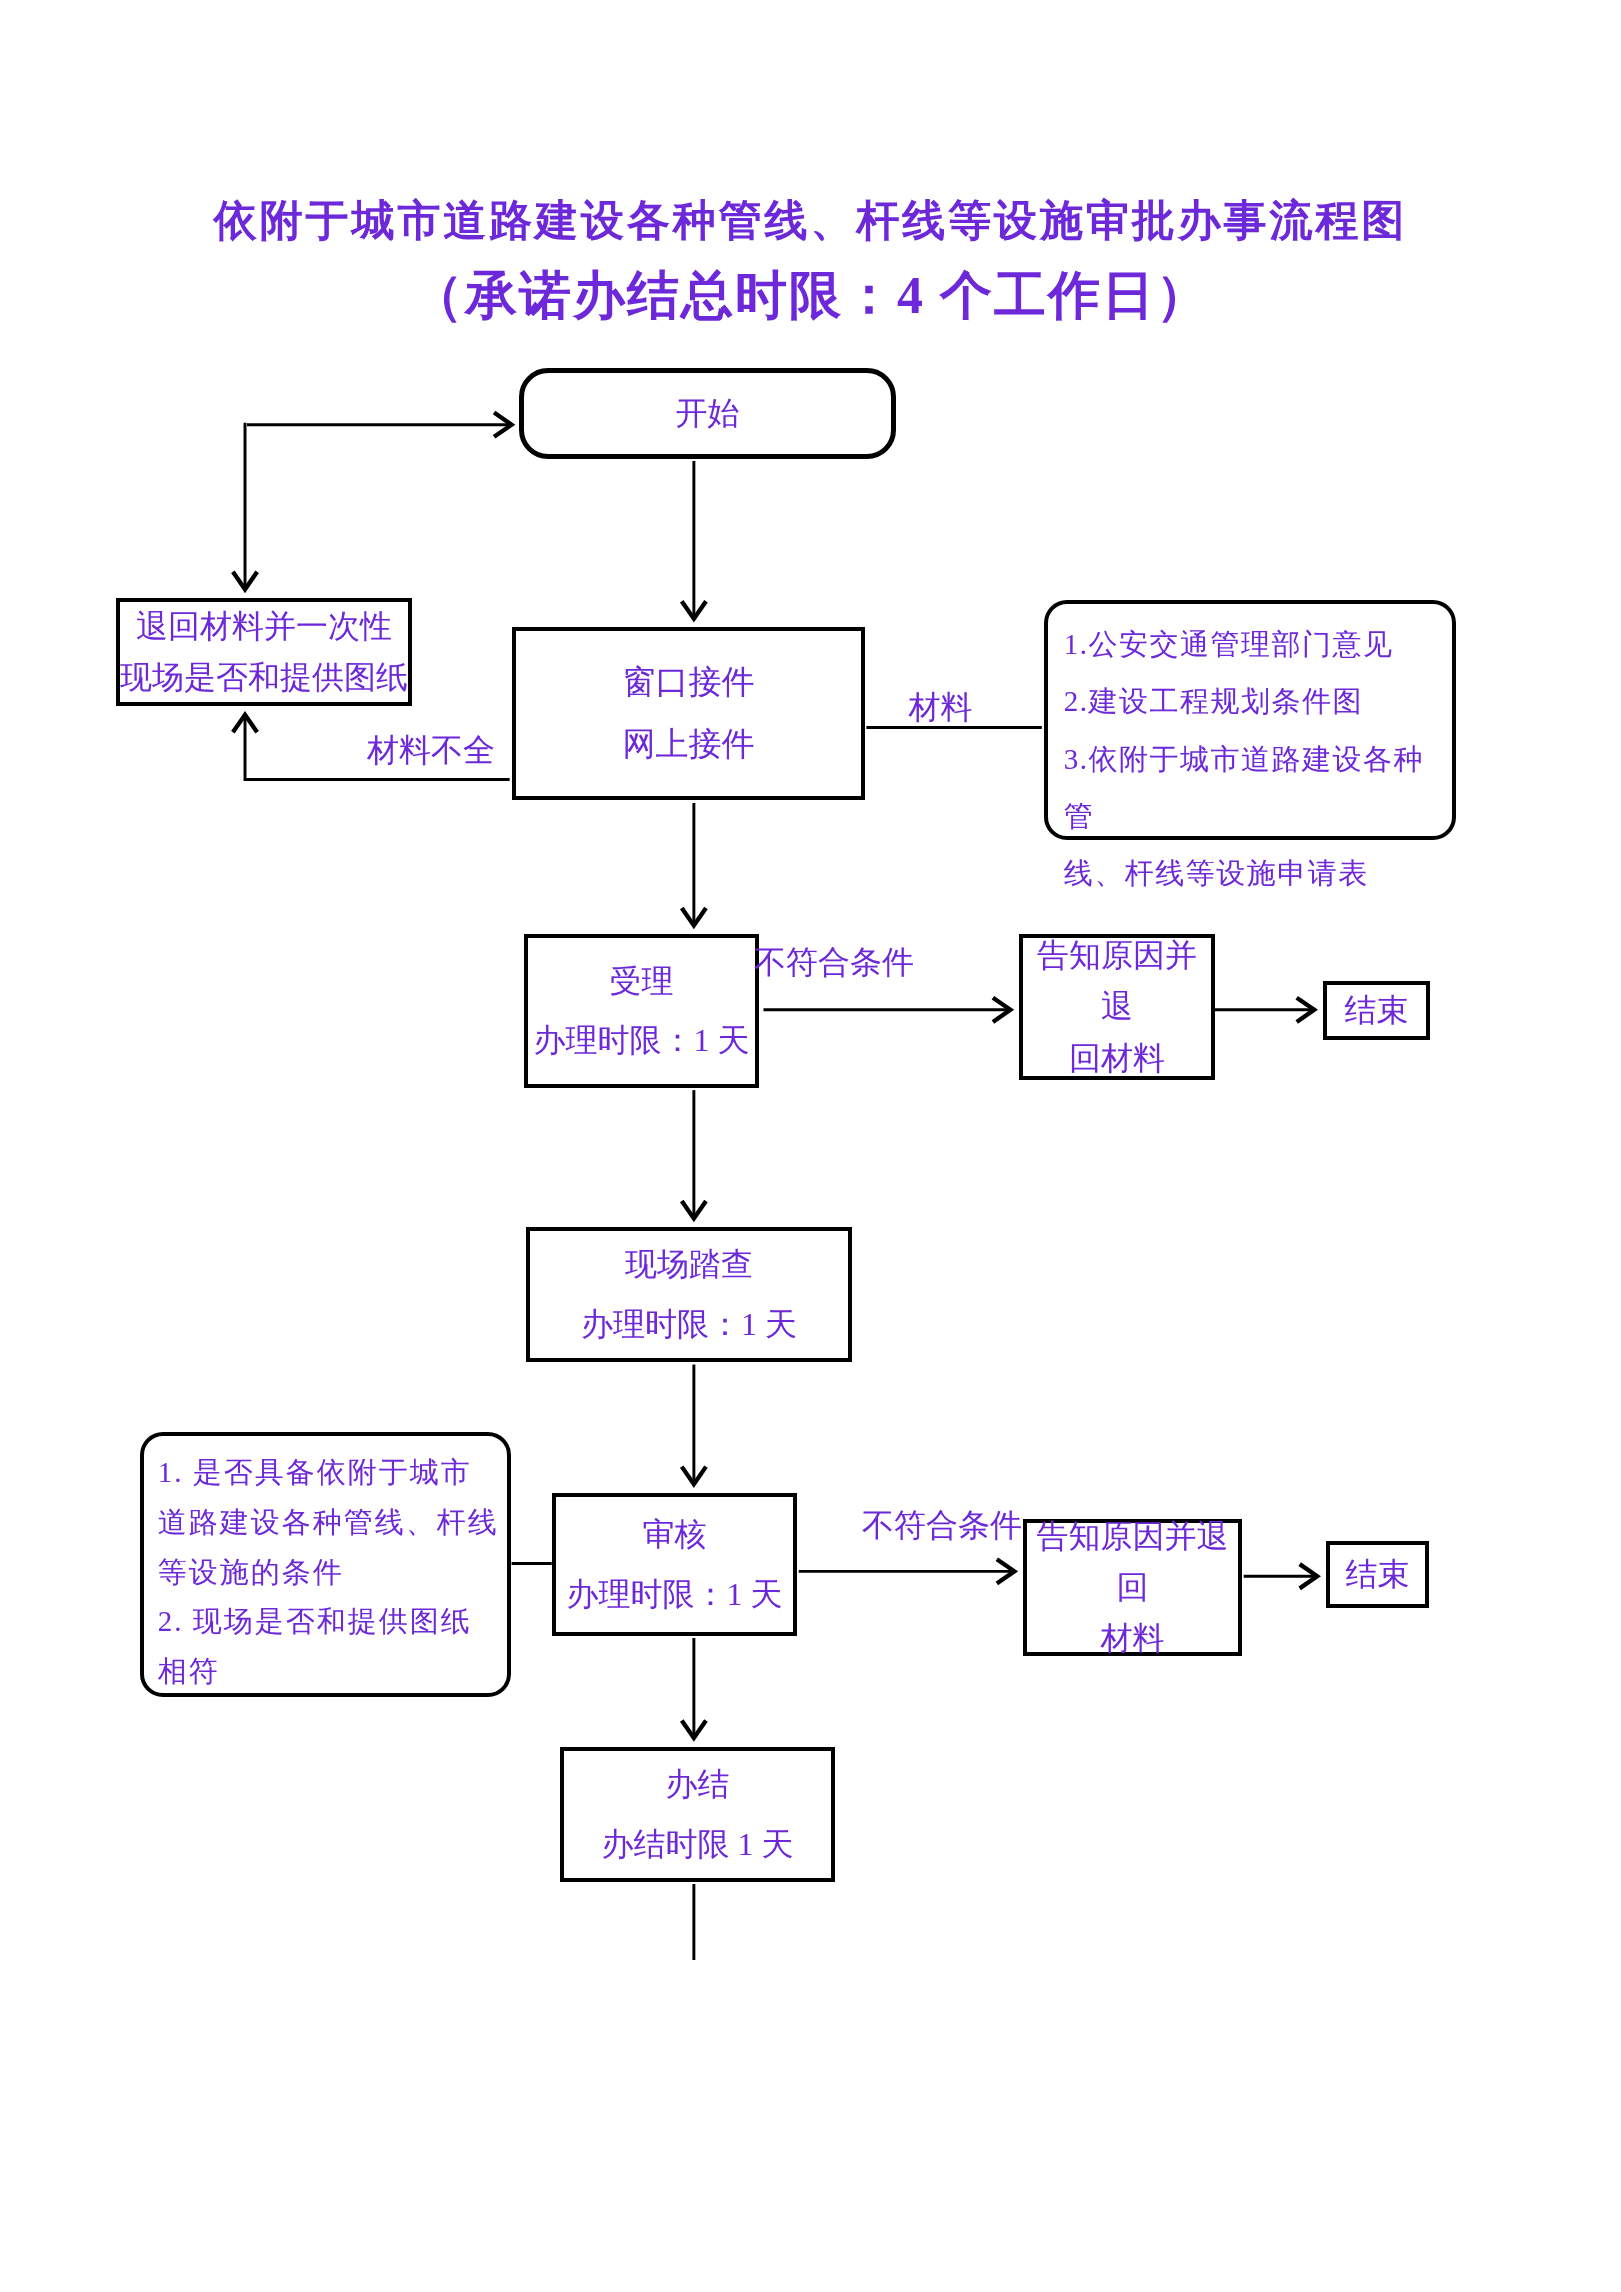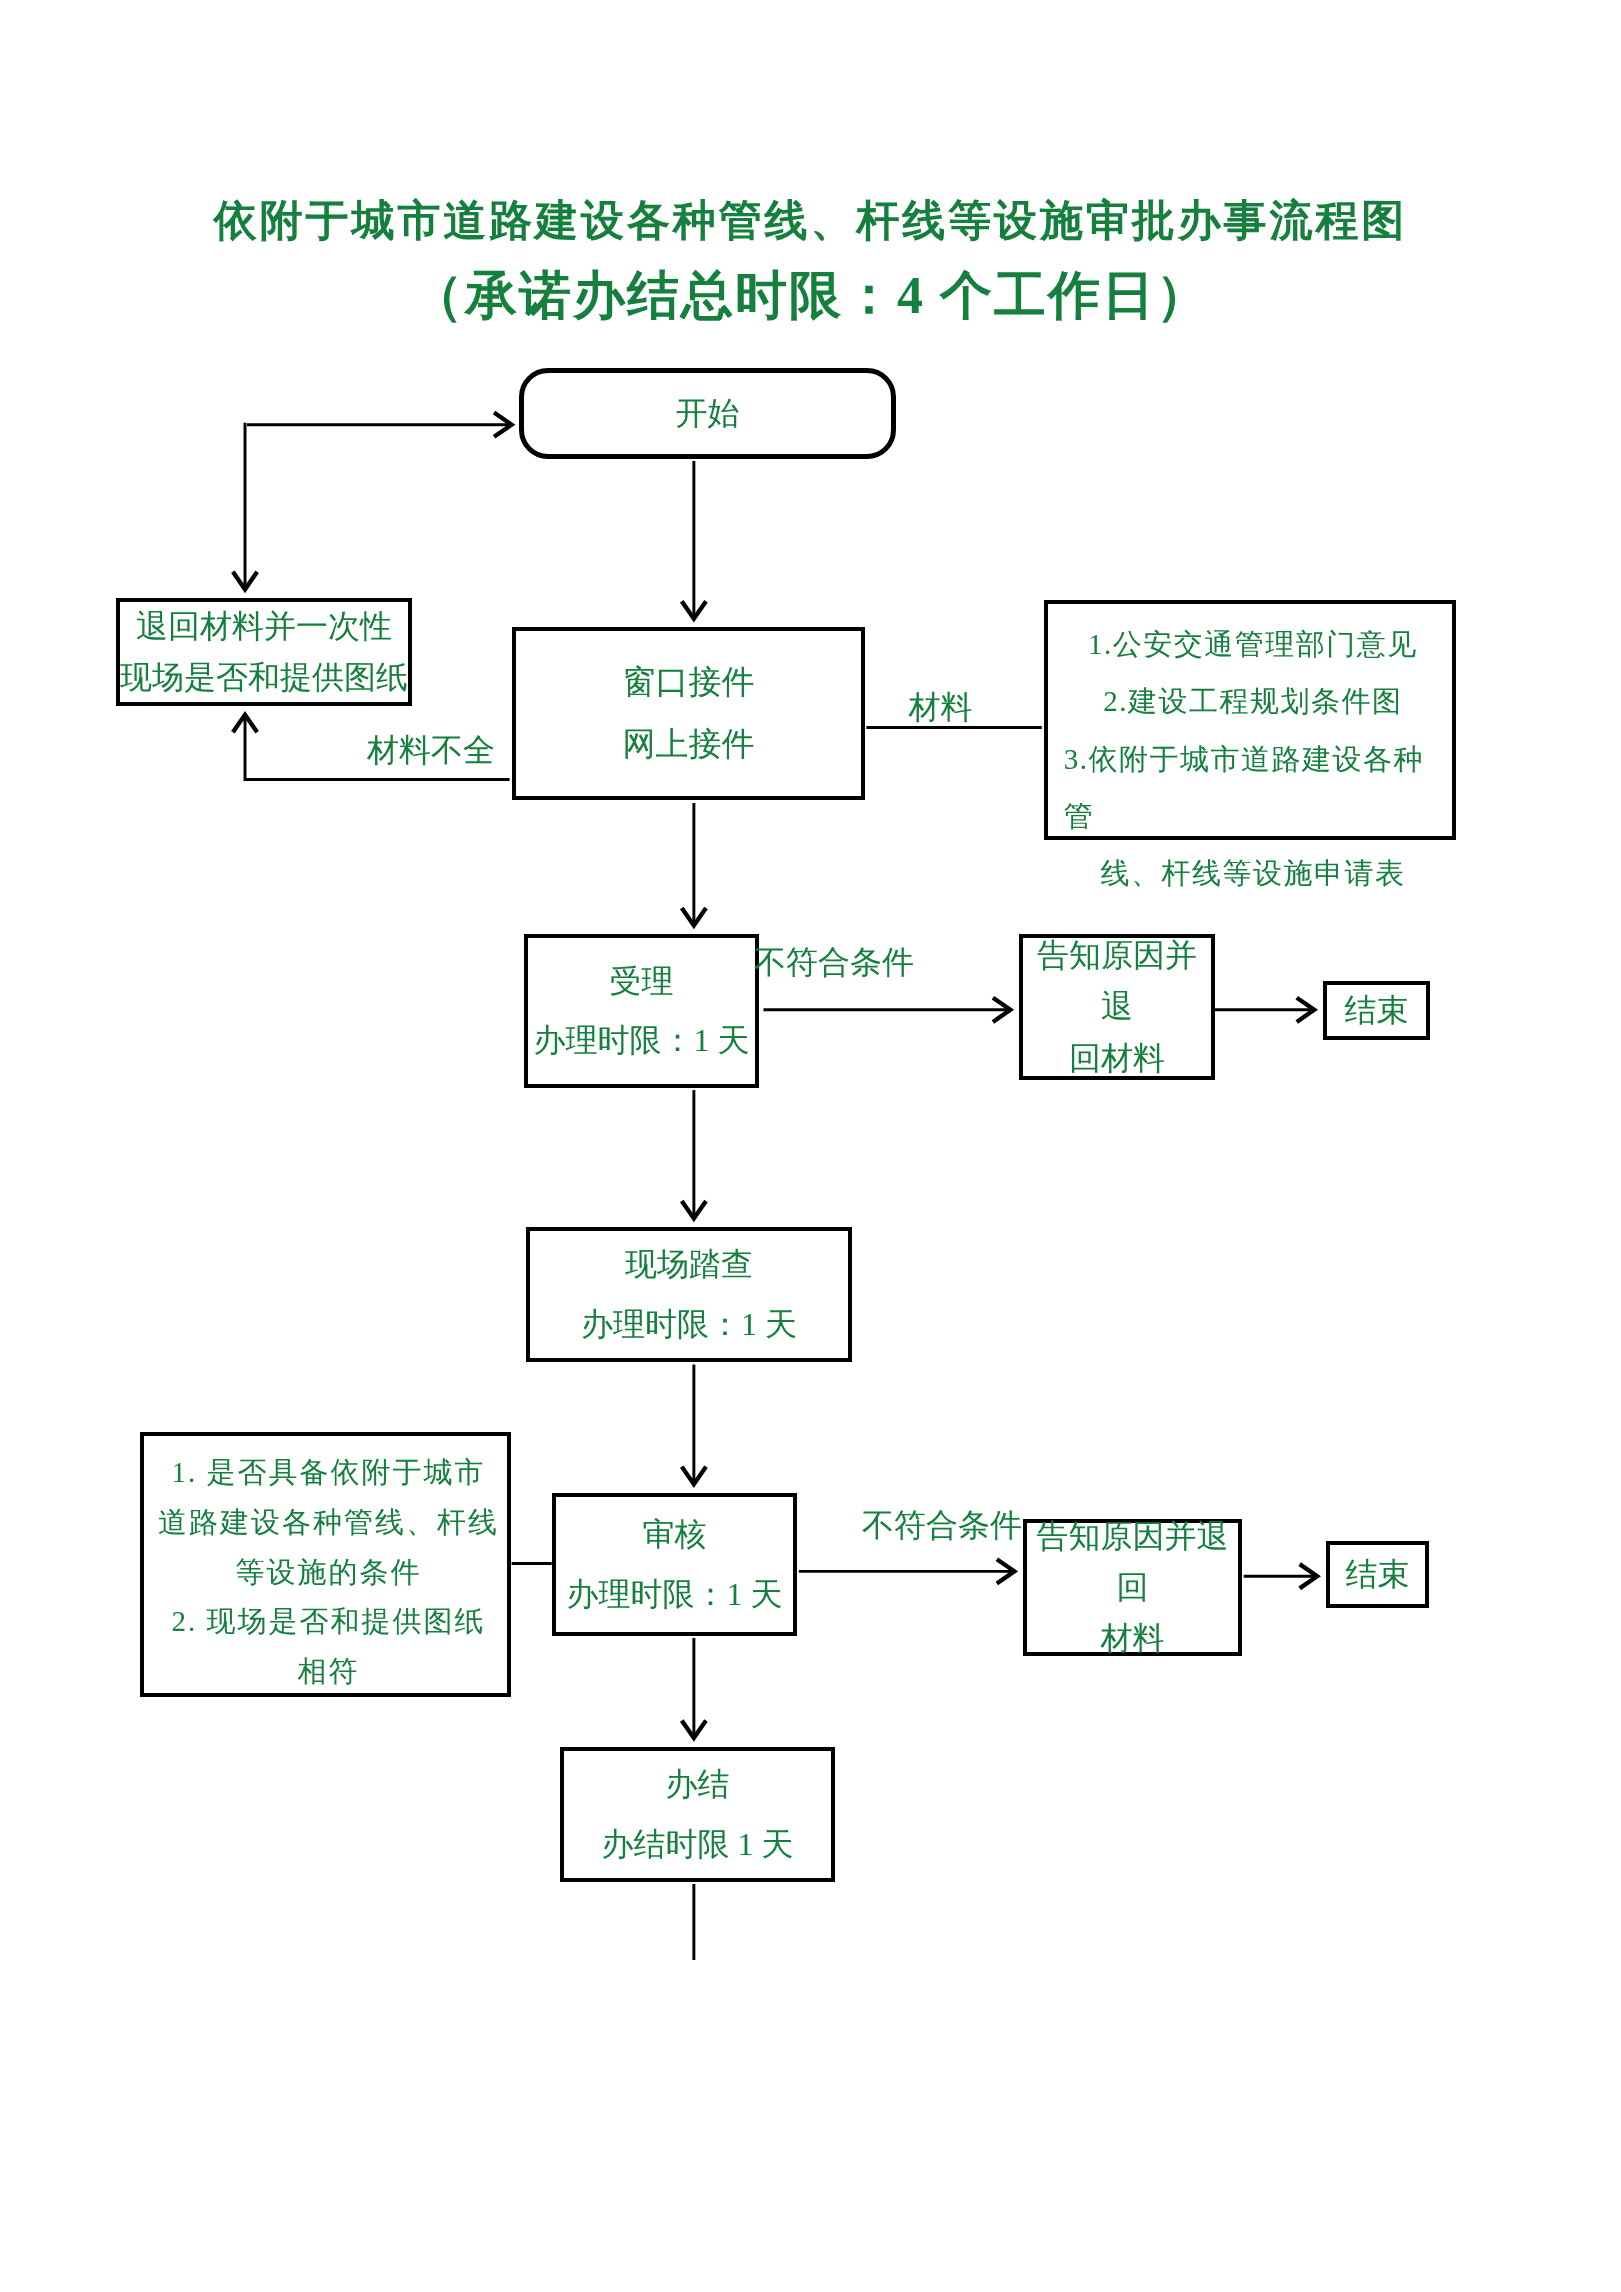--- a/index.html
+++ b/index.html
@@ -2,21 +2,21 @@
 <html><head>
 <meta charset="utf-8">
 <style>
   html, body { margin: 0; padding: 0; background: #ffffff; }
   .canvas {
     position: relative;
     width: 1621px;
     height: 1960px;
     background: #ffffff;
     font-family: "Liberation Serif", serif;
-    color: #15803d;
+    color: #6d28d9;
     overflow: hidden;
   }
   #wire { position: absolute; left: 0; top: 0; width: 1621px; height: 2293px; }
   .title {
     position: absolute; left: 0; width: 1621px;
     text-align: center; font-weight: bold; white-space: nowrap;
   }
   .title-1 { top: 192px; font-size: 43px; letter-spacing: 2.9px; }
   .title-2 { top: 261px; font-size: 52px; letter-spacing: 2px; }
   .box {
@@ -25,22 +25,23 @@
     background: #fff;
     display: flex; flex-direction: column;
     justify-content: center; align-items: center;
     text-align: center;
     font-size: 32px; line-height: 1.85;
     box-sizing: border-box;
   }
   .box.rounded { border-width: 5.9px; border-radius: 29px; }
   .box.tight { line-height: 1.6; }
   .box.listing {
-    justify-content: flex-start; align-items: center;
+    justify-content: flex-start; align-items: flex-start;
     text-align: left;
+    border-radius: 23px;
   }
   .materials-box { padding: 11.8px 9.8px 0 15.7px; font-size: 29px; letter-spacing: 1.5px; line-height: 1.98; }
   .conditions-box { padding: 11.8px 7.8px 0 13.7px; font-size: 29px; letter-spacing: 2px; line-height: 1.72; }
   .edge-label {
     position: absolute; text-align: center;
     font-size: 32px; white-space: nowrap;
   }
 </style>
 </head>
 <body>

